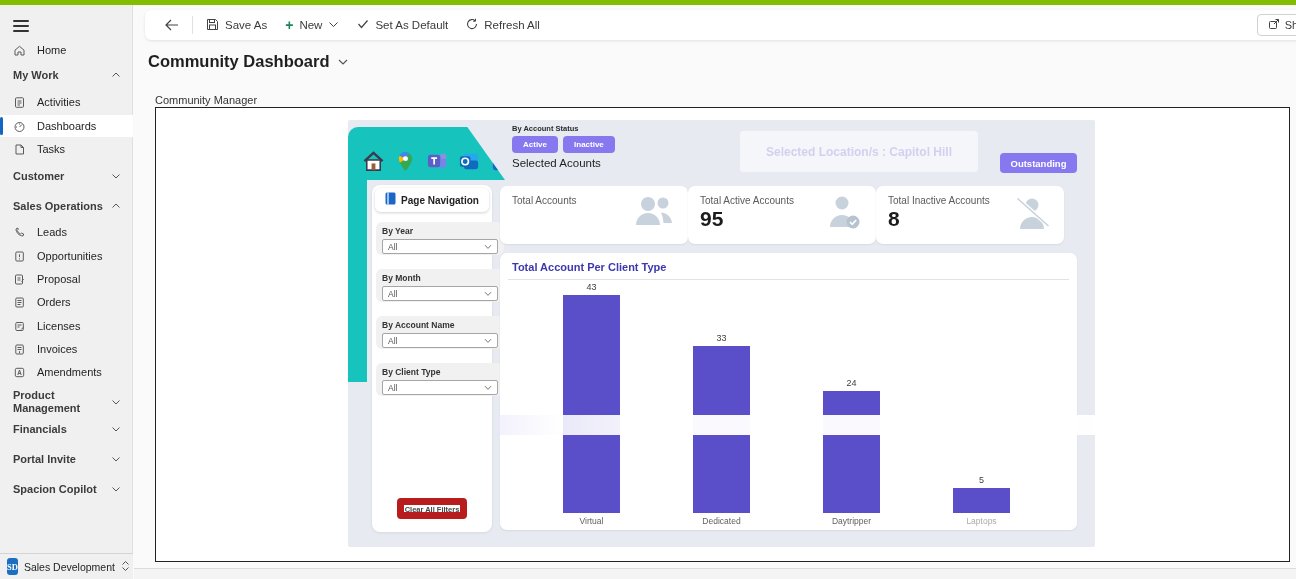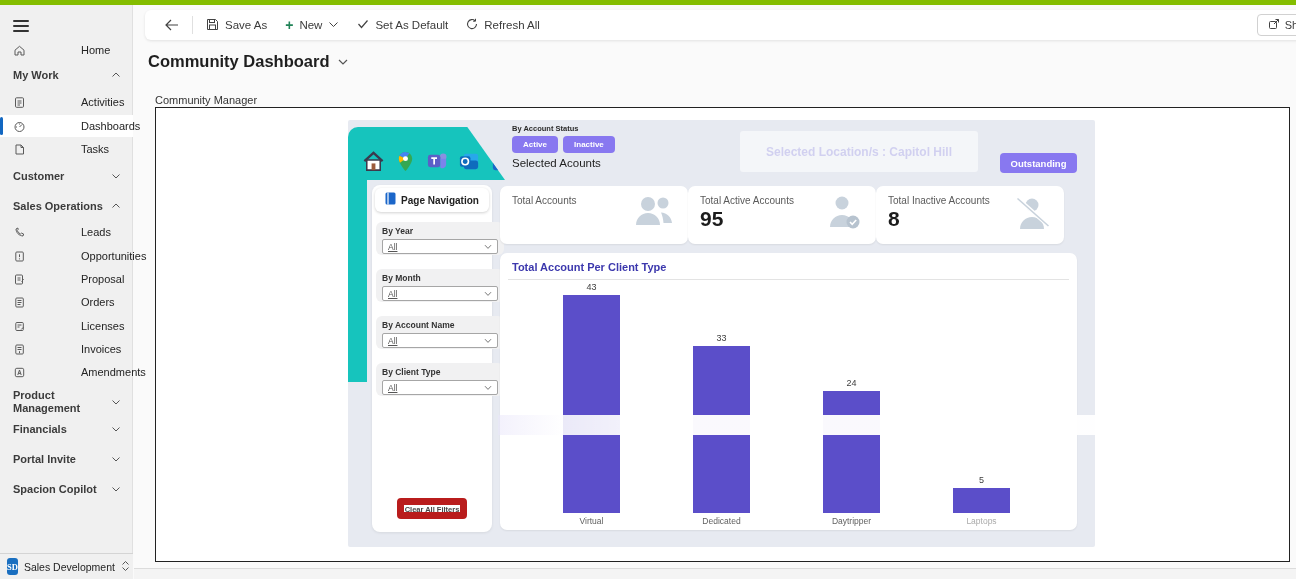--- a/index.html
+++ b/index.html
@@ -4,21 +4,21 @@
 <style>
   * { margin:0; padding:0; box-sizing:border-box; }
   html,body { width:1296px; height:579px; overflow:hidden; font-family:"Liberation Sans", sans-serif; background:#fafafa; }
   body { position:relative; }
 
   
   .top-bar { position:absolute; left:0; top:0; width:1296px; height:5px; background:#84bd00; z-index:50; }
 
   
   .sidebar { position:absolute; left:0; top:5px; width:133px; height:574px; background:#f0f0f0; border-right:1px solid #e0e0e0; z-index:40; }
-  .sb-row { position:absolute; left:0; width:133px; height:22px; display:flex; align-items:center; cursor:pointer; font-size:11px; color:#242424;gap:44px; }
+  .sb-row { position:absolute; left:0; width:133px; height:22px; display:flex; align-items:center; cursor:pointer; font-size:11px; color:#242424; }
   .sb-row .ic { width:13px; height:13px; margin-left:13px; margin-right:11px; flex:none; display:flex; align-items:center; justify-content:center; }
   .sb-row.group { font-weight:bold; color:#3b3b3b; }
   .sb-row.group .lbl { margin-left:13px; }
   .sb-row .chev { position:absolute; right:12px; top:50%; transform:translateY(-50%); display:flex; }
   .sb-row.selected { background:#ffffff; }
   .sb-row.selected::before { content:""; position:absolute; left:0; top:2px; bottom:2px; width:3px; background:#1267c1; border-radius:2px; }
   .sb-row.twoline { height:32px; }
   .sb-row.twoline .lbl { line-height:1.15; width:88px; }
   .hamburger { position:absolute; left:13px; top:15px; width:16px; height:12px; cursor:pointer; display:flex; flex-direction:column; justify-content:space-between; }
   .hamburger span { height:1.6px; background:#333; border-radius:1px; }
@@ -57,21 +57,21 @@
 
   .loc-overlay { position:absolute; left:392px; top:11px; width:238px; height:41px; background:rgba(255,255,255,0.55); border-radius:3px; display:flex; align-items:center; justify-content:center; font-size:12px; font-weight:bold; color:rgba(158,152,228,0.40); z-index:4; }
   .outstanding { position:absolute; left:652px; top:33px; width:77px; height:20px; background:#8878f0; color:#fff; font-size:9.5px; font-weight:bold; border:none; border-radius:4px; cursor:pointer; z-index:4; font-family:inherit; }
 
   
   .nav-panel { position:absolute; left:24px; top:65px; width:120px; height:347px; background:#fff; border-radius:8px; box-shadow:0 1px 3px rgba(0,0,0,0.08); z-index:2; }
   .nav-head { position:absolute; left:3px; top:3px; width:114px; height:24px; background:#fff; border-radius:6px; box-shadow:0 1px 3px rgba(0,0,0,0.18); display:flex; align-items:center; justify-content:center; gap:5px; cursor:pointer; }
   .nav-head .t { font-size:10px; font-weight:bold; color:#222; }
   .filter { position:absolute; left:4px; width:128px; height:33px; background:#f1f1f2; border-radius:6px; padding:4px 6px; }
   .filter .flabel { font-size:8.5px; font-weight:bold; color:#333; }
-  .fselect { margin-top:3px; height:15px; background:#fff; border:1px solid #a6a6a6; border-radius:2px; display:flex; align-items:center; justify-content:space-between; padding:0 5px; font-size:8.5px; color:#555; cursor:pointer;text-decoration:underline; }
+  .fselect { margin-top:3px; height:15px; background:#fff; border:1px solid #a6a6a6; border-radius:2px; display:flex; align-items:center; justify-content:space-between; padding:0 5px; font-size:8.5px; color:#555; cursor:pointer; }
   .clear-btn { position:absolute; left:25px; top:313px; width:70px; height:21px; background:#fdfdfd; border:7px solid #b91c1c; border-radius:4px; font-size:7.5px; font-weight:bold; color:#444; cursor:pointer; font-family:inherit; }
 
   
   .kpis { position:absolute; left:152px; top:66px; display:flex; z-index:2; }
   .kpi { width:188px; height:58px; background:#fff; border-radius:7px; box-shadow:0 1px 2px rgba(0,0,0,0.07); padding:9px 12px; position:relative; cursor:pointer; }
   .kpi .klabel { font-size:10px; color:#5a5a5a; }
   .kpi .kvalue { font-size:21px; font-weight:600; color:#1c1c1c; margin-top:1px; }
   .kpi .kicon { position:absolute; right:12px; top:9px; }
 
   

